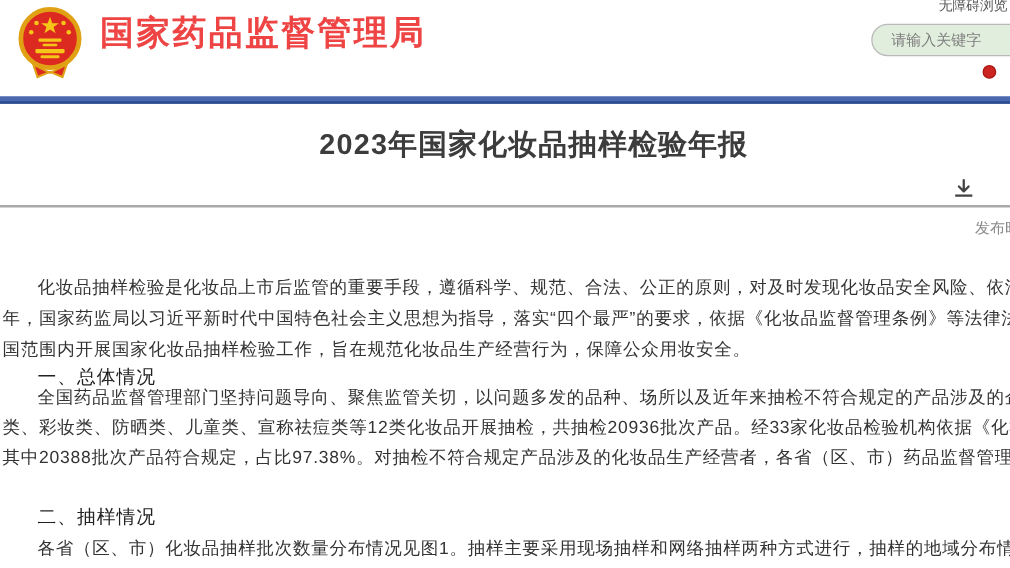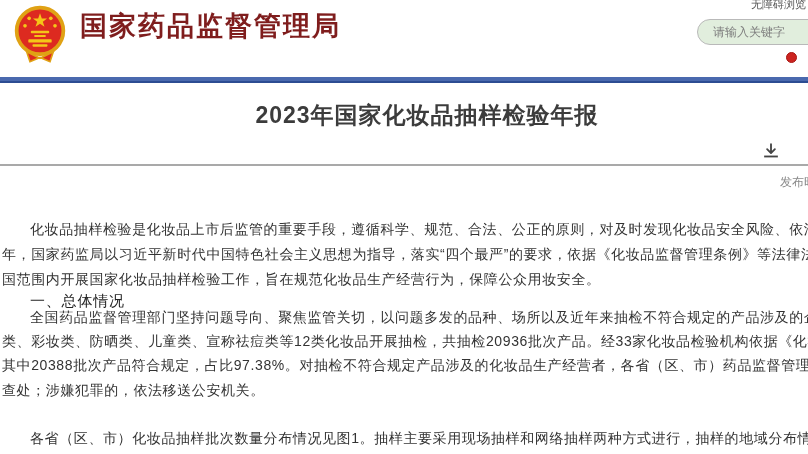--- a/index.html
+++ b/index.html
@@ -10,21 +10,21 @@
     height: 454px;
     overflow: hidden;
     background: #ffffff;
     font-family: "Liberation Sans", sans-serif;
   }
   
   .header { position: absolute; left: 0; top: 0; width: 808px; height: 77px; background: #ffffff; }
   .emblem { position: absolute; left: 13px; top: 5px; width: 54px; height: 60px; }
   .site-title-zh {
     position: absolute; left: 80px; top: 8px;
-    font-size: 27px; font-weight: bold; color: #7f1d1d;
+    font-size: 27px; font-weight: bold; color: #ef4444;
     letter-spacing: 2px; white-space: nowrap;
   }
   .site-title-en {
     position: absolute; left: 82px; top: 45px;
     font-size: 11.5px; color: #3a6cb5; letter-spacing: 0.4px; white-space: nowrap;
   }
   .accessibility {
     position: absolute; left: 751px; top: -3px;
     font-size: 11px; color: #555; white-space: nowrap;
   }
@@ -126,17 +126,17 @@
   <div class="publish-label">发布时间</div>
 
   <div class="line" style="left:30px; top:221px;">化妆品抽样检验是化妆品上市后监管的重要手段，遵循科学、规范、合法、公正的原则，对及时发现化妆品安全风险、依法打击化妆品违法行为具有重</div>
   <div class="line" style="left:2px;  top:246px;">年，国家药监局以习近平新时代中国特色社会主义思想为指导，落实“四个最严”的要求，依据《化妆品监督管理条例》等法律法规，坚持“全国一盘棋”</div>
   <div class="line" style="left:2px;  top:271px;">国范围内开展国家化妆品抽样检验工作，旨在规范化妆品生产经营行为，保障公众用妆安全。</div>
 
   <div class="heading" style="left:30px; top:292px;">一、总体情况</div>
   <div class="line" style="left:30px; top:309px;">全国药品监督管理部门坚持问题导向、聚焦监管关切，以问题多发的品种、场所以及近年来抽检不符合规定的产品涉及的企业为重点对象，组织对染发</div>
   <div class="line" style="left:2px;  top:333px;">类、彩妆类、防晒类、儿童类、宣称祛痘类等12类化妆品开展抽检，共抽检20936批次产品。经33家化妆品检验机构依据《化妆品安全技术规范》（2015</div>
   <div class="line" style="left:2px;  top:357px;">其中20388批次产品符合规定，占比97.38%。对抽检不符合规定产品涉及的化妆品生产经营者，各省（区、市）药品监督管理部门依法组织调查，发现违法</div>
-  <div class="line" style="left:2px;  top:382px;">查处；涉嫌犯罪的，依法移送公安机关。</div>
 
+  <div class="heading" style="left:30px; top:404px;">二、抽样情况</div>
   <div class="line" style="left:30px; top:430px;">各省（区、市）化妆品抽样批次数量分布情况见图1。抽样主要采用现场抽样和网络抽样两种方式进行，抽样的地域分布情况见图2。样品的产地分布情</div>
 
 </div>
 
 </body></html>

